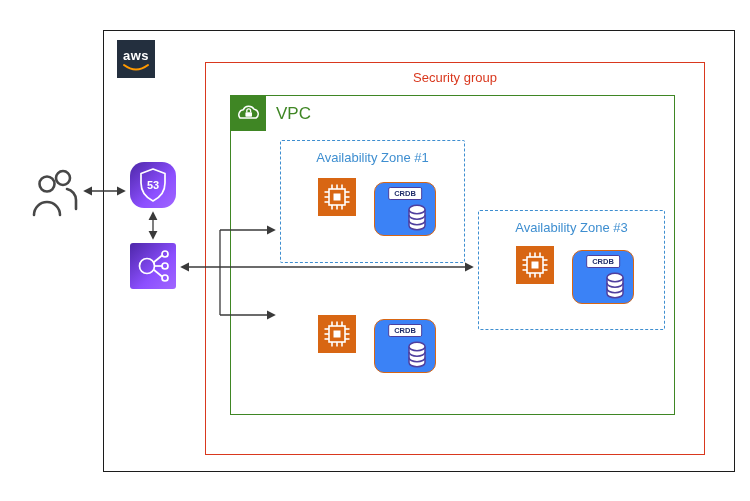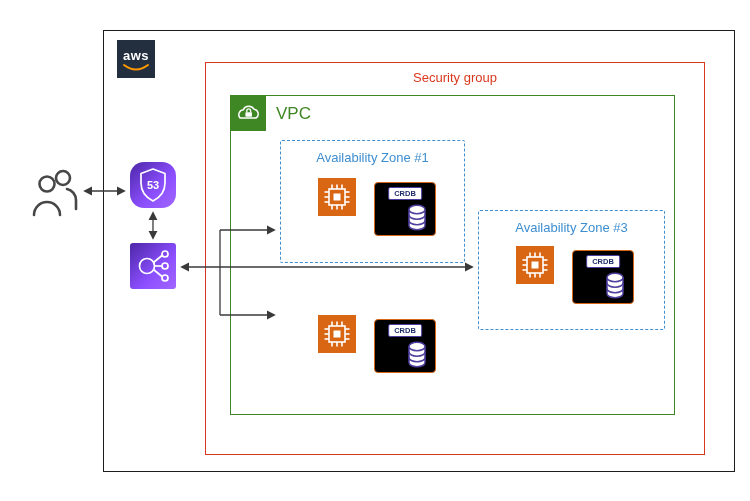--- a/index.html
+++ b/index.html
@@ -14,21 +14,21 @@
   .vpc-box { border:1px solid #3f8624; }
   .vpc-label { color:#3f8624; font-size:17px; font-weight:400; }
   .az-box { border:1.5px dashed #3e8ed0; border-radius:2px; }
   .az-label { color:#3e8ed0; font-size:13px; text-align:center; width:100%; top:9px; left:0; position:absolute; }
   .icon-sq { display:flex; align-items:center; justify-content:center; }
   .aws-logo { background:#232f3e; color:#ffffff; flex-direction:column; }
   .aws-logo .aws-text { font-size:13px; font-weight:bold; line-height:13px; margin-top:6px; letter-spacing:0.5px; }
   .purple-grad { background:linear-gradient(135deg,#4d27a8 0%, #8c4fff 60%, #a166ff 100%); }
   .orange-sq { background:#d86613; }
   .green-sq { background:#3f8624; }
-  .crdb-box { background:#000000; border:1px solid #d86613; border-radius:4px;padding-left:35px; }
+  .crdb-box { background:#3b82f6; border:1px solid #d86613; border-radius:10px;padding-left:35px; }
   .crdb-chip {
     position:absolute; left:50%; transform:translateX(-50%); top:4px;
     border:1px solid #4a3f9e; border-radius:2px; font-size:7.5px; font-weight:bold;
     color:#1f2d69; padding:1px 5px; background:#ffffff; white-space:nowrap;
   }
   .crdb-cyl { position:absolute; left:31px; top:21px; }
   svg { display:block; }
   .arrows { pointer-events:none; z-index:6; }
   .z1{z-index:1} .z2{z-index:2} .z3{z-index:3}
 </style>

